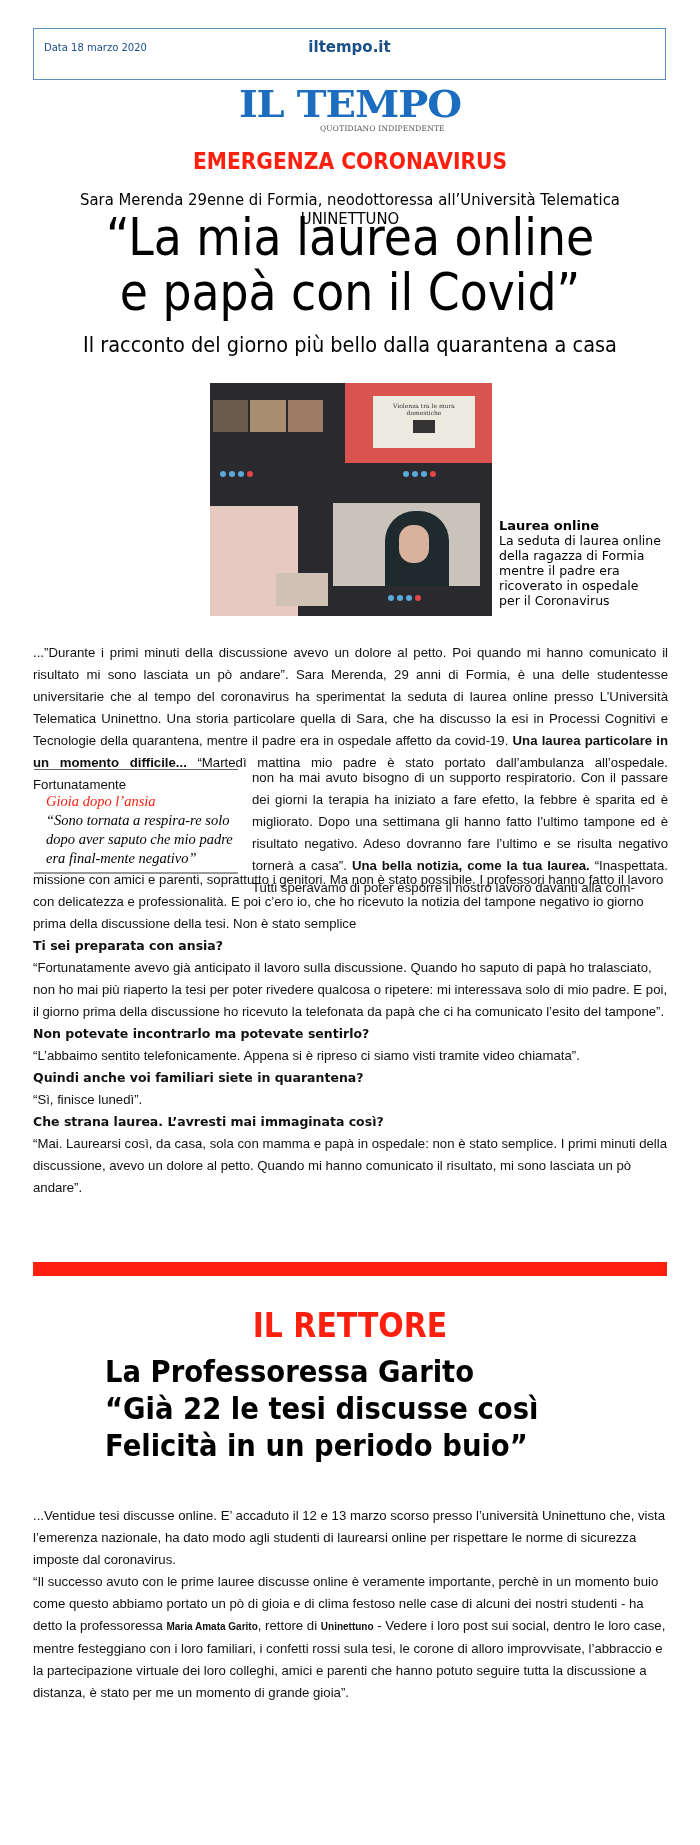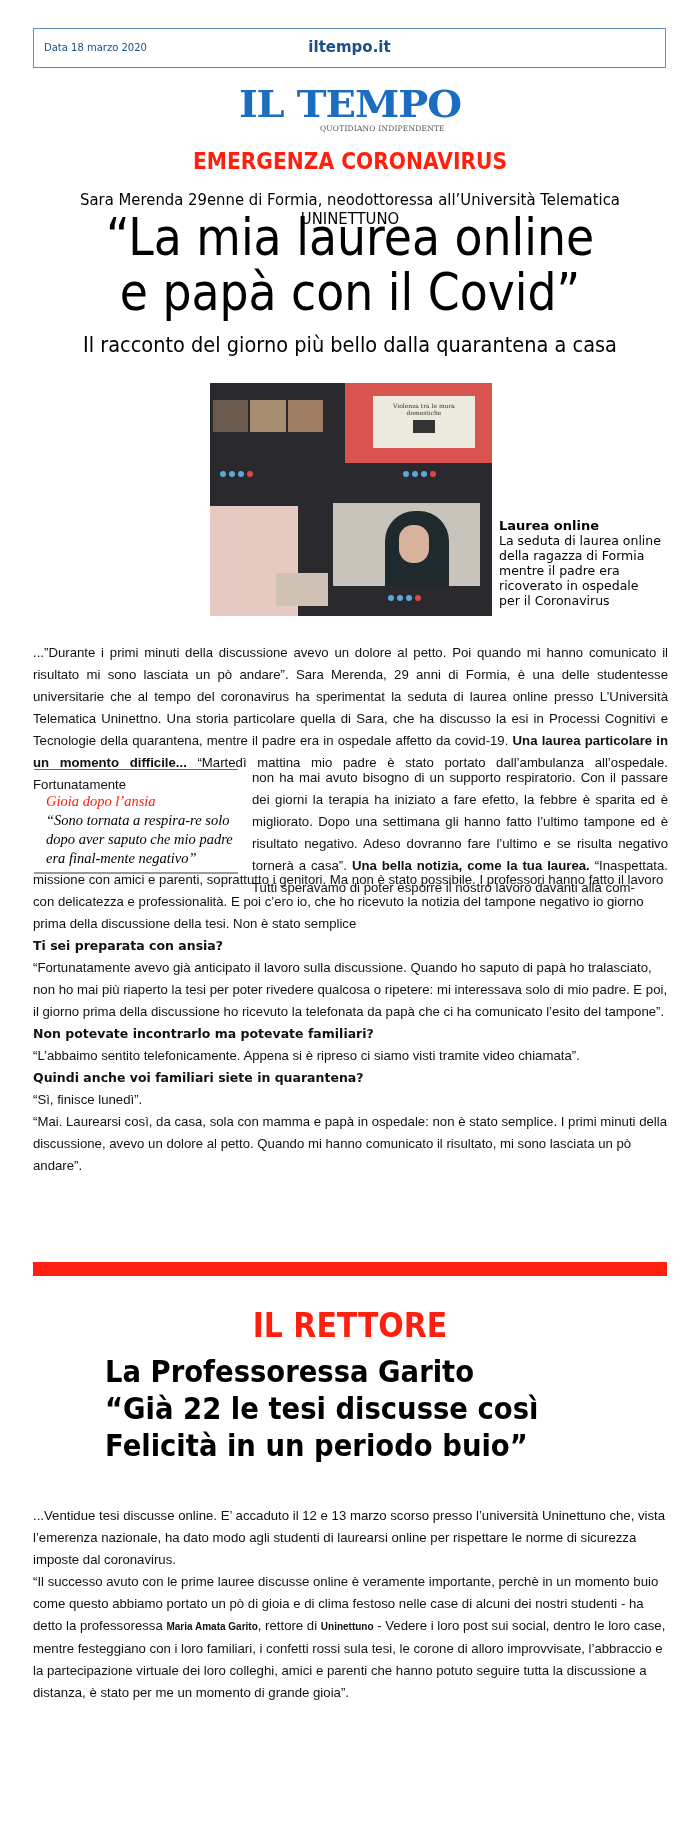--- a/index.html
+++ b/index.html
@@ -1,18 +1,18 @@
 <!DOCTYPE html>
 <html><head>
 <meta charset="utf-8">
 <style>
   html, body { margin: 0; padding: 0; background: #ffffff; }
   body { width: 700px; height: 1845px; position: relative; overflow: hidden; font-family: "DejaVu Sans", sans-serif; color: #000; }
 
-  .topbar { position: absolute; left: 33px; top: 28px; width: 633px; height: 40px; border: 1px solid #5b8fc0; box-sizing: border-box; }
+  .topbar { position: absolute; left: 33px; top: 28px; width: 633px; height: 52px; border: 1px solid #5b8fc0; box-sizing: border-box; }
   .topbar .date { position: absolute; left: 10px; top: 13px; font-size: 10px; color: #1a4f87; font-family: "DejaVu Sans", sans-serif; }
   .topbar .site { position: absolute; left: 0; right: 0; top: 9px; text-align: center; font-size: 15px; font-weight: bold; color: #1a4f87; font-family: "DejaVu Sans", sans-serif; }
 
   .logo { position: absolute; left: 230px; top: 84px; width: 240px; text-align: center; }
   .logo .name { font-family: "DejaVu Serif", serif; font-weight: bold; font-size: 40px; letter-spacing: -1px; color: #1c6dc0; line-height: 40px; transform: scaleY(0.95); }
   .logo .tag { font-family: "DejaVu Serif", serif; font-size: 7.5px; color: #555; margin-left: 90px; text-align: left; letter-spacing: 0.2px; margin-top: 0px; }
 
   .kicker { position: absolute; left: 0; right: 0; top: 148px; text-align: center; color: #ff1f0f; font-weight: bold; font-size: 23px; font-family: "DejaVu Sans", sans-serif; transform: scaleX(0.88); }
   .subkicker { position: absolute; left: 0; right: 0; top: 190px; text-align: center; font-size: 16.5px; font-family: "DejaVu Sans", sans-serif; transform: scaleX(0.9); }
   .headline { position: absolute; left: 0; right: 0; top: 210px; text-align: center; font-size: 52px; line-height: 55px; font-family: "DejaVu Sans", sans-serif; transform: scaleX(0.88); }
@@ -133,24 +133,25 @@
 </div>
 
 <div class="body-text p2">
   <span>non ha mai avuto bisogno di un supporto respiratorio. Con il passare dei giorni la terapia ha iniziato a fare efetto, la febbre è sparita ed è migliorato. Dopo una settimana gli hanno fatto l’ultimo tampone ed è risultato negativo. Adeso dovranno fare l’ultimo e se risulta negativo tornerà a casa”. </span><b>Una bella notizia, come la tua laurea.</b><span> “Inaspettata. Tutti speravamo di poter esporre il nostro lavoro davanti alla com-</span>
 </div>
 
 <div class="body-text p3">
   <div>missione con amici e parenti, soprattutto i genitori. Ma non è stato possibile. I professori hanno fatto il lavoro con delicatezza e professionalità. E poi c’ero io, che ho ricevuto la notizia del tampone negativo io giorno prima della discussione della tesi. Non è stato semplice</div>
   <div class="q">Ti sei preparata con ansia?</div>
   <div>“Fortunatamente avevo già anticipato il lavoro sulla discussione. Quando ho saputo di papà ho tralasciato, non ho mai più riaperto la tesi per poter rivedere qualcosa o ripetere: mi interessava solo di mio padre. E poi, il giorno prima della discussione ho ricevuto la telefonata da papà che ci ha comunicato l’esito del tampone”.</div>
-  <div class="q">Non potevate incontrarlo ma potevate familiari?</div>
+  <div class="q">Non potevate incontrarlo ma potevate sentirlo?</div>
   <div>“L’abbaimo sentito telefonicamente. Appena si è ripreso ci siamo visti tramite video chiamata”.</div>
   <div class="q">Quindi anche voi familiari siete in quarantena?</div>
   <div>“Sì, finisce lunedì”.</div>
+  <div class="q">Che strana laurea. L’avresti mai immaginata così?</div>
   <div>“Mai. Laurearsi così, da casa, sola con mamma e papà in ospedale: non è stato semplice. I primi minuti della discussione, avevo un dolore al petto. Quando mi hanno comunicato il risultato, mi sono lasciata un pò andare”.</div>
 </div>
 
 <div class="redbar"></div>
 
 <div class="kicker2">IL RETTORE</div>
 <div class="headline2">
   <div>La Professoressa Garito</div>
   <div>“Già 22 le tesi discusse così</div>
   <div>Felicità in un periodo buio”</div>

